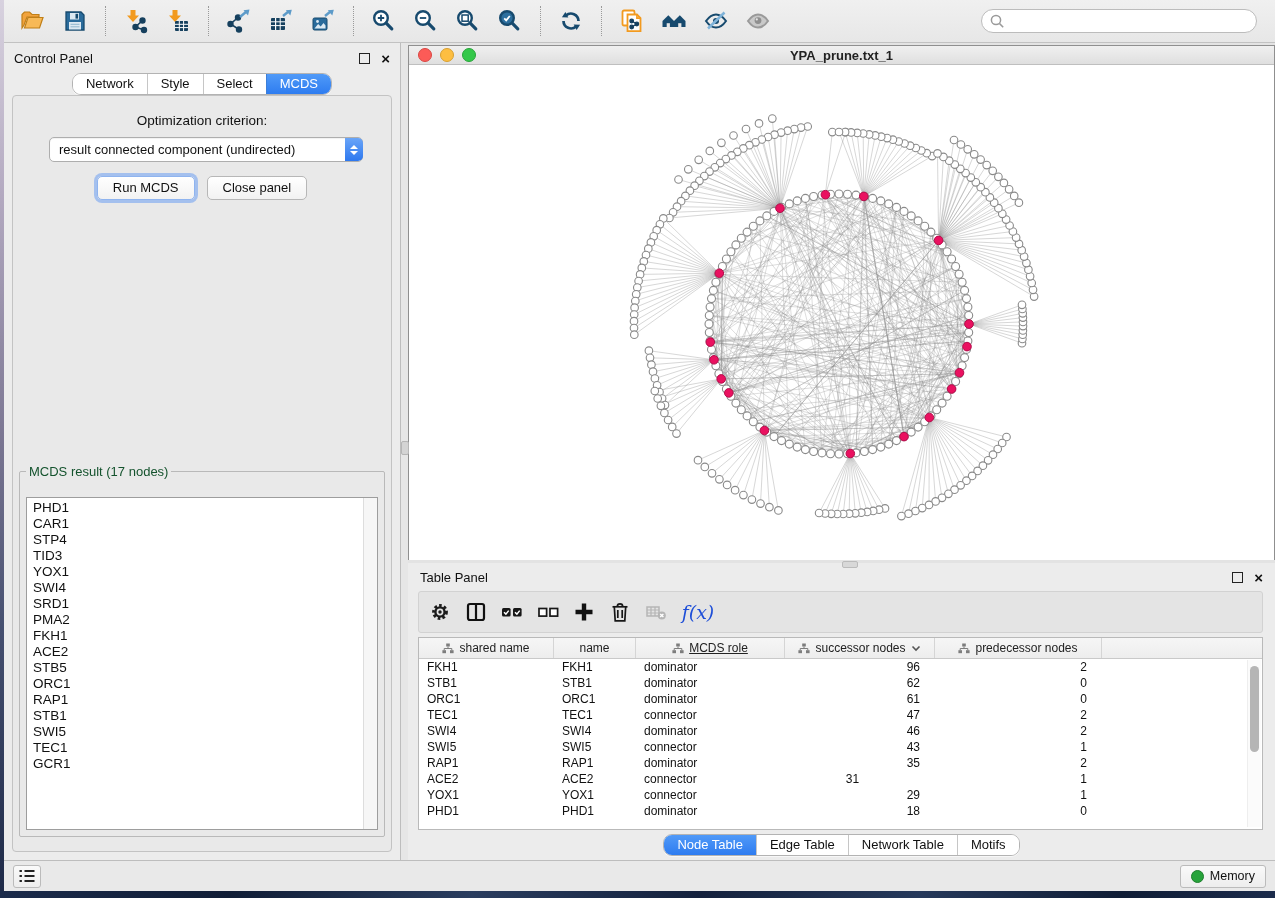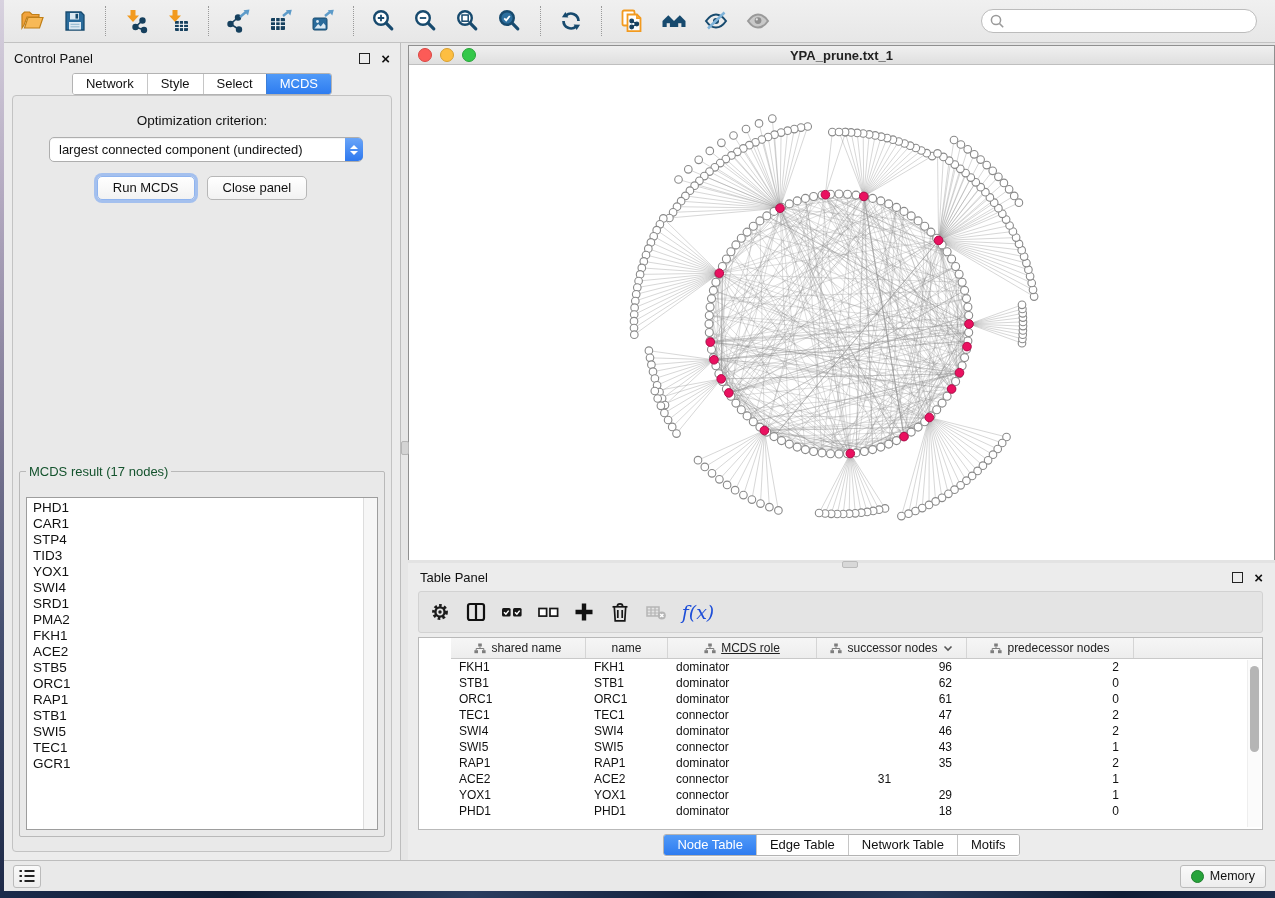--- a/index.html
+++ b/index.html
@@ -24,21 +24,21 @@
   .search .mag{position:absolute;left:8px;top:4px;}
   
   .main{flex:1 1 auto;display:flex;min-height:0;}
   
   .control-panel{width:396px;flex:0 0 auto;background:#ececec;position:relative;}
   .cp-header{height:26px;display:flex;align-items:center;padding:2px 10px 0 10px;font-size:13px;color:#111;}
   .win-icons{margin-left:auto;display:flex;align-items:center;gap:11px;}
   .float-ic{width:9px;height:9px;border:1.5px solid #222;display:inline-block;}
   .close-ic{font-weight:bold;font-size:15px;line-height:11px;color:#111;}
   .cp-tabs{display:flex;justify-content:center;margin-top:2px;}
-  .seg{display:inline-flex;border:1px solid #b3b3b3;border-radius:3px;overflow:hidden;background:#fff;
+  .seg{display:inline-flex;border:1px solid #b3b3b3;border-radius:9px;overflow:hidden;background:#fff;
        box-shadow:0 1px 0 rgba(255,255,255,.6);}
   .seg .tab{padding:2px 13px 3px;font-size:13px;color:#111;border-left:1px solid #c6c6c6;cursor:default;background:#fff;}
   .seg .tab:first-child{border-left:none;}
   .seg .tab.sel{background:linear-gradient(#509af8,#2e7cf0);color:#fff;border-left-color:#3d7fd8;}
   .cp-body{position:absolute;left:8px;right:8px;top:52px;bottom:8px;background:#e9e9e9;
     border:1px solid #c3c3c3;border-radius:4px;}
   .opt-label{text-align:center;margin-top:17px;font-size:13.5px;color:#111;}
   .dropdown{margin:9px 28px 0 36px;height:23px;border:1px solid #aeaeae;border-radius:5px;background:#fff;
     display:flex;align-items:center;position:relative;font-size:13px;color:#111;box-shadow:inset 0 1px 1px rgba(0,0,0,.06);}
   .dropdown .val{flex:1;padding-left:9px;white-space:nowrap;overflow:hidden;}
@@ -75,21 +75,21 @@
   .nf-name{position:absolute;left:0;right:0;text-align:center;font-size:13px;font-weight:700;color:#222;}
   .nf-canvas{flex:1;background:#fff;}
   
   .table-panel{flex:1 1 auto;margin-top:3px;background:#ececec;position:relative;display:flex;flex-direction:column;min-height:0;}
   .tp-handle{position:absolute;top:-2px;left:50%;width:14px;height:5px;background:#d8d8d8;border:1px solid #bbb;border-radius:2px;}
   .tp-header{height:24px;display:flex;align-items:center;padding:2px 12px 0;font-size:13px;color:#111;flex:0 0 auto;}
   .tp-toolbar{margin:2px 12px 4px 10px;height:40px;flex:0 0 auto;background:#e4e4e4;border:1px solid #d2d2d2;border-radius:3px;
     display:flex;align-items:center;padding:0 6px;gap:6px;}
   .tp-tb-btn{width:30px;height:30px;display:flex;align-items:center;justify-content:center;background:transparent;border:none;padding:0;}
   .fx{font-family:"DejaVu Serif",serif;font-style:italic;font-size:19px;color:#1d4ed8;}
-  .tp-table{margin:0 12px 0 10px;flex:1 1 auto;background:#fff;border:1px solid #b9b9b9;position:relative;overflow:hidden;padding-left:32px;}
+  .tp-table{margin:0 12px 0 10px;flex:1 1 auto;background:#fff;border:1px solid #b9b9b9;position:relative;overflow:hidden;}
   .t-head{display:flex;height:20px;border-bottom:1px solid #c9c9c9;background:linear-gradient(#f6f6f6,#ededed);}
   .t-hcell{display:flex;align-items:center;justify-content:center;gap:5px;font-size:12px;color:#222;
     border-right:1px solid #d5d5d5;box-sizing:border-box;}
   .t-row{display:flex;height:16px;}
   .t-cell{font-size:12px;color:#111;box-sizing:border-box;padding-left:8px;line-height:16px;
     white-space:nowrap;overflow:hidden;}
   .t-cell.num{text-align:right;padding-right:15px;padding-left:0;}
   .t-scroll{position:absolute;top:22px;right:1px;bottom:2px;width:13px;background:#fbfbfb;border-left:1px solid #eee;}
   .t-scroll .thumb{position:absolute;top:6px;left:2px;width:9px;height:86px;background:#b5b5b5;border-radius:5px;}
   .tp-tabs{height:30px;flex:0 0 auto;display:flex;justify-content:center;align-items:center;}
@@ -308,21 +308,21 @@
           <span class="seg" id="cp-tabs">
             <span class="tab">Network</span>
             <span class="tab">Style</span>
             <span class="tab">Select</span>
             <span class="tab sel">MCDS</span>
           </span>
         </div>
       <div class="cp-body">
         <div class="opt-label">Optimization criterion:</div>
         <div class="dropdown">
-          <span class="val">largest connected component (undirected)</span>
+          <span class="val">result connected component (undirected)</span>
           <span class="stepper">
               <i class="up"></i>
               <i class="dn"></i>
             </span>
         </div>
         <div class="btn-row">
           <button class="btn focus">Run MCDS</button>
           <button class="btn">Close panel</button>
         </div>
         <fieldset class="mcds-result">

